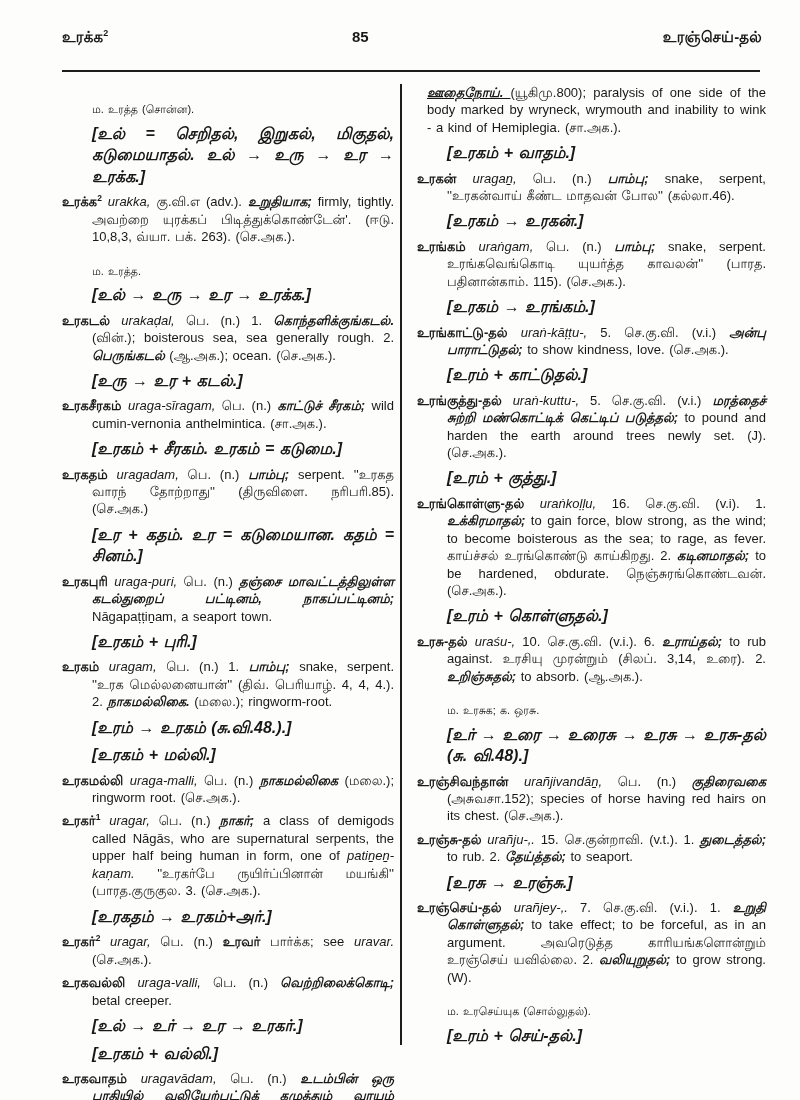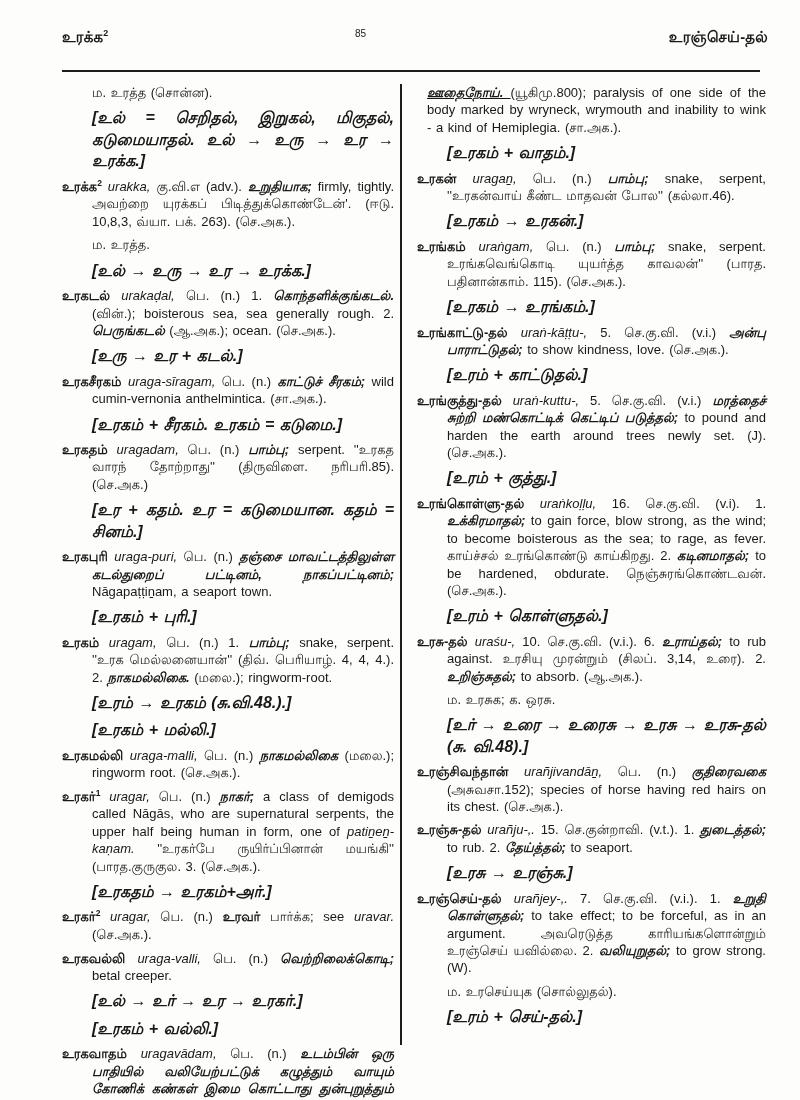--- a/index.html
+++ b/index.html
@@ -10,26 +10,26 @@
     color: #181818;
   }
   .page {
     position: relative;
     width: 800px; height: 1100px;
     background: #fdfdfb;
     overflow: hidden;
   }
   .page-header {
     position: absolute;
-    top: 28px; left: 62px; right: 32px;
+    top: 28px; left: 62px; right: 38px;
     display: flex; justify-content: space-between; align-items: baseline;
   }
   .guideword { font-weight: bold; font-size: 15px; letter-spacing: 0.2px; }
   .guideword sup { font-size: 9px; font-weight: bold; }
-  .pagenum { font-size: 10px; position: absolute; left: 50%; transform: translateX(-60px); }
+  .pagenum { font-size: 15px; position: absolute; left: 50%; transform: translateX(-60px); font-weight: bold; }
   .header-rule {
     position: absolute;
     top: 70px; left: 62px; right: 40px;
     height: 2px; background: #1d1d1d;
   }
   .columns {
     position: absolute;
     top: 84px; left: 62px; right: 34px;
     display: flex;
   }
@@ -41,21 +41,21 @@
   }
   .col-right { flex: 1; padding-left: 15px; }
   .para {
     font-size: 13px; line-height: 1.34;
     text-align: justify; text-justify: inter-word;
     margin-bottom: 6px;
     word-spacing: 1px;
   }
   .para.entry { padding-left: 30px; text-indent: -30px; }
   .para.cont  { padding-left: 10px; }
-  .para.note  { padding-left: 30px; font-size: 13px; }
+  .para.note  { padding-left: 30px; font-size: 11px; margin-top: 18px; }
   .para.etym  { padding-left: 30px; font-size: 16px; font-weight: bold; font-style: italic; }
   .run-r { }
   .run-b { font-weight: bold; }
   .run-i { font-style: italic; }
   .run-bi { font-weight: bold; font-style: italic; }
   .run-biu { font-weight: bold; font-style: italic; text-decoration: underline; }
   sup.run-sup { font-weight: bold; font-size: 8.5px; }
 </style>
 </head>
 <body>

